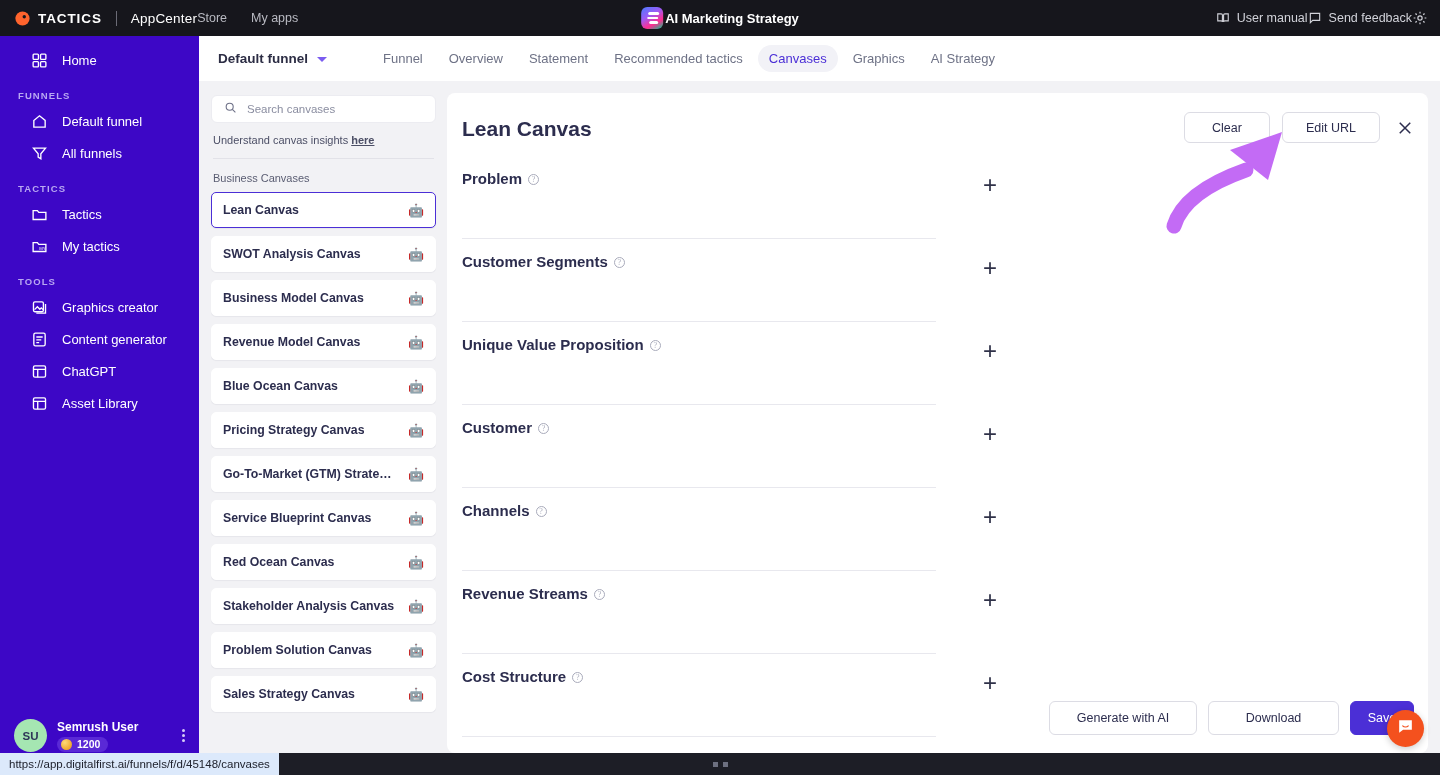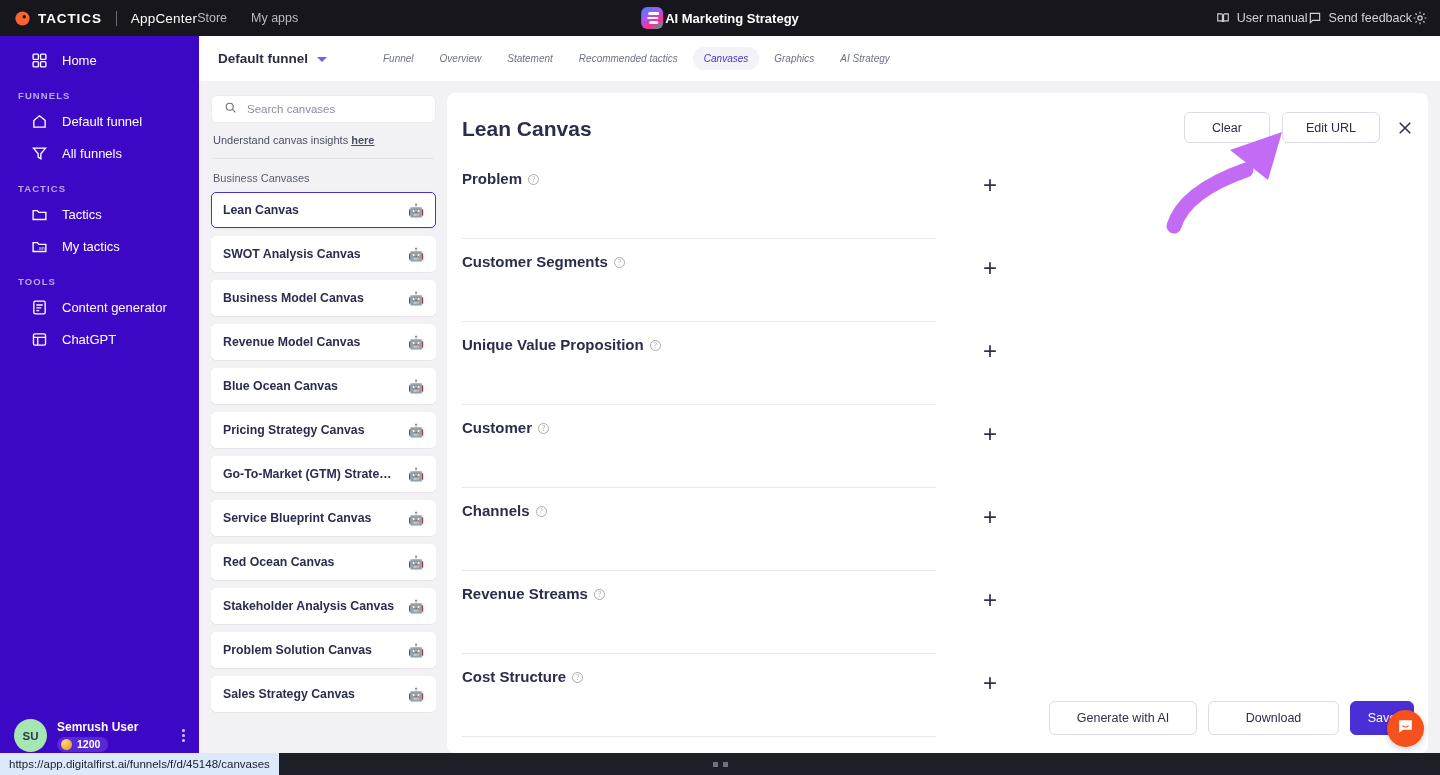--- a/index.html
+++ b/index.html
@@ -98,21 +98,21 @@
     background: #fff; display: flex; align-items: center; z-index: 20;
   }
   .funnel-sel {
     display:flex; align-items:center; gap: 9px; margin-left: 19px; cursor:pointer;
   }
   .funnel-sel .lbl { font-size: 13.5px; font-weight: 700; color: #2c2d44; }
   .chev { width:0;height:0; border-left:5px solid transparent; border-right:5px solid transparent;
      border-top:5.5px solid #7b5cf0; margin-top:2px; }
   .tabs { display:flex; align-items:center; gap: 4px; margin-left: 45px; }
   .tab {
-    font-size: 10px; color: #6e7286; padding: 6px 11px; border-radius: 16px; cursor:pointer;font-style:italic;
+    font-size: 13px; color: #6e7286; padding: 6px 11px; border-radius: 16px; cursor:pointer;
   }
   .tab.active { color: #4b2fd6; background: #f2f2f7; font-weight: 400;}
 
   
   .body {
     position:absolute; top: 81px; left: 199px; width: 1241px; height: 672px;
     background: #f2f2f5;
   }
 
   
@@ -332,34 +332,53 @@
           <text x="11.5" y="17.4" font-size="6" fill="#fff" stroke="none" font-family="Liberation Sans">MY</text>
         </svg>
       </span>
       <span>My tactics</span>
     </div>
 
     <div class="side-head">TOOLS</div>
     <div class="side-item">
       <span class="ico">
         <svg width="17" height="17" viewBox="0 0 24 24" fill="none" stroke="#fff" stroke-width="1.9">
+          <rect x="3.5" y="4" width="14" height="14" rx="2"></rect>
+          <path d="M5 15l4-4 3.5 3.5 2-2L17 15"></path>
+          <path d="M20.5 7v13h-13"></path>
+        </svg>
+      </span>
+      <span>Graphics creator</span>
+    </div>
+    <div class="side-item">
+      <span class="ico">
+        <svg width="17" height="17" viewBox="0 0 24 24" fill="none" stroke="#fff" stroke-width="1.9">
           <rect x="4" y="3" width="16" height="18" rx="2.2"></rect>
           <path d="M7.5 8.5h9M7.5 12.5h7M7.5 16.5h4"></path>
         </svg>
       </span>
       <span>Content generator</span>
     </div>
     <div class="side-item">
       <span class="ico">
         <svg width="17" height="17" viewBox="0 0 24 24" fill="none" stroke="#fff" stroke-width="1.9">
           <rect x="3.5" y="4" width="17" height="16" rx="2"></rect>
           <path d="M3.5 9h17M9.5 9v11"></path>
         </svg>
       </span>
       <span>ChatGPT</span>
+    </div>
+    <div class="side-item">
+      <span class="ico">
+        <svg width="17" height="17" viewBox="0 0 24 24" fill="none" stroke="#fff" stroke-width="1.9">
+          <rect x="3.5" y="4" width="17" height="16" rx="2"></rect>
+          <path d="M3.5 9h17M9.5 9v11"></path>
+        </svg>
+      </span>
+      <span>Asset Library</span>
     </div>
 
     <div class="side-user">
       <div class="avatar">SU</div>
       <div class="user-meta">
         <span class="user-name">Semrush User</span>
         <span class="credit">
           <span class="coin"></span>
           <span>1200</span>
         </span>

